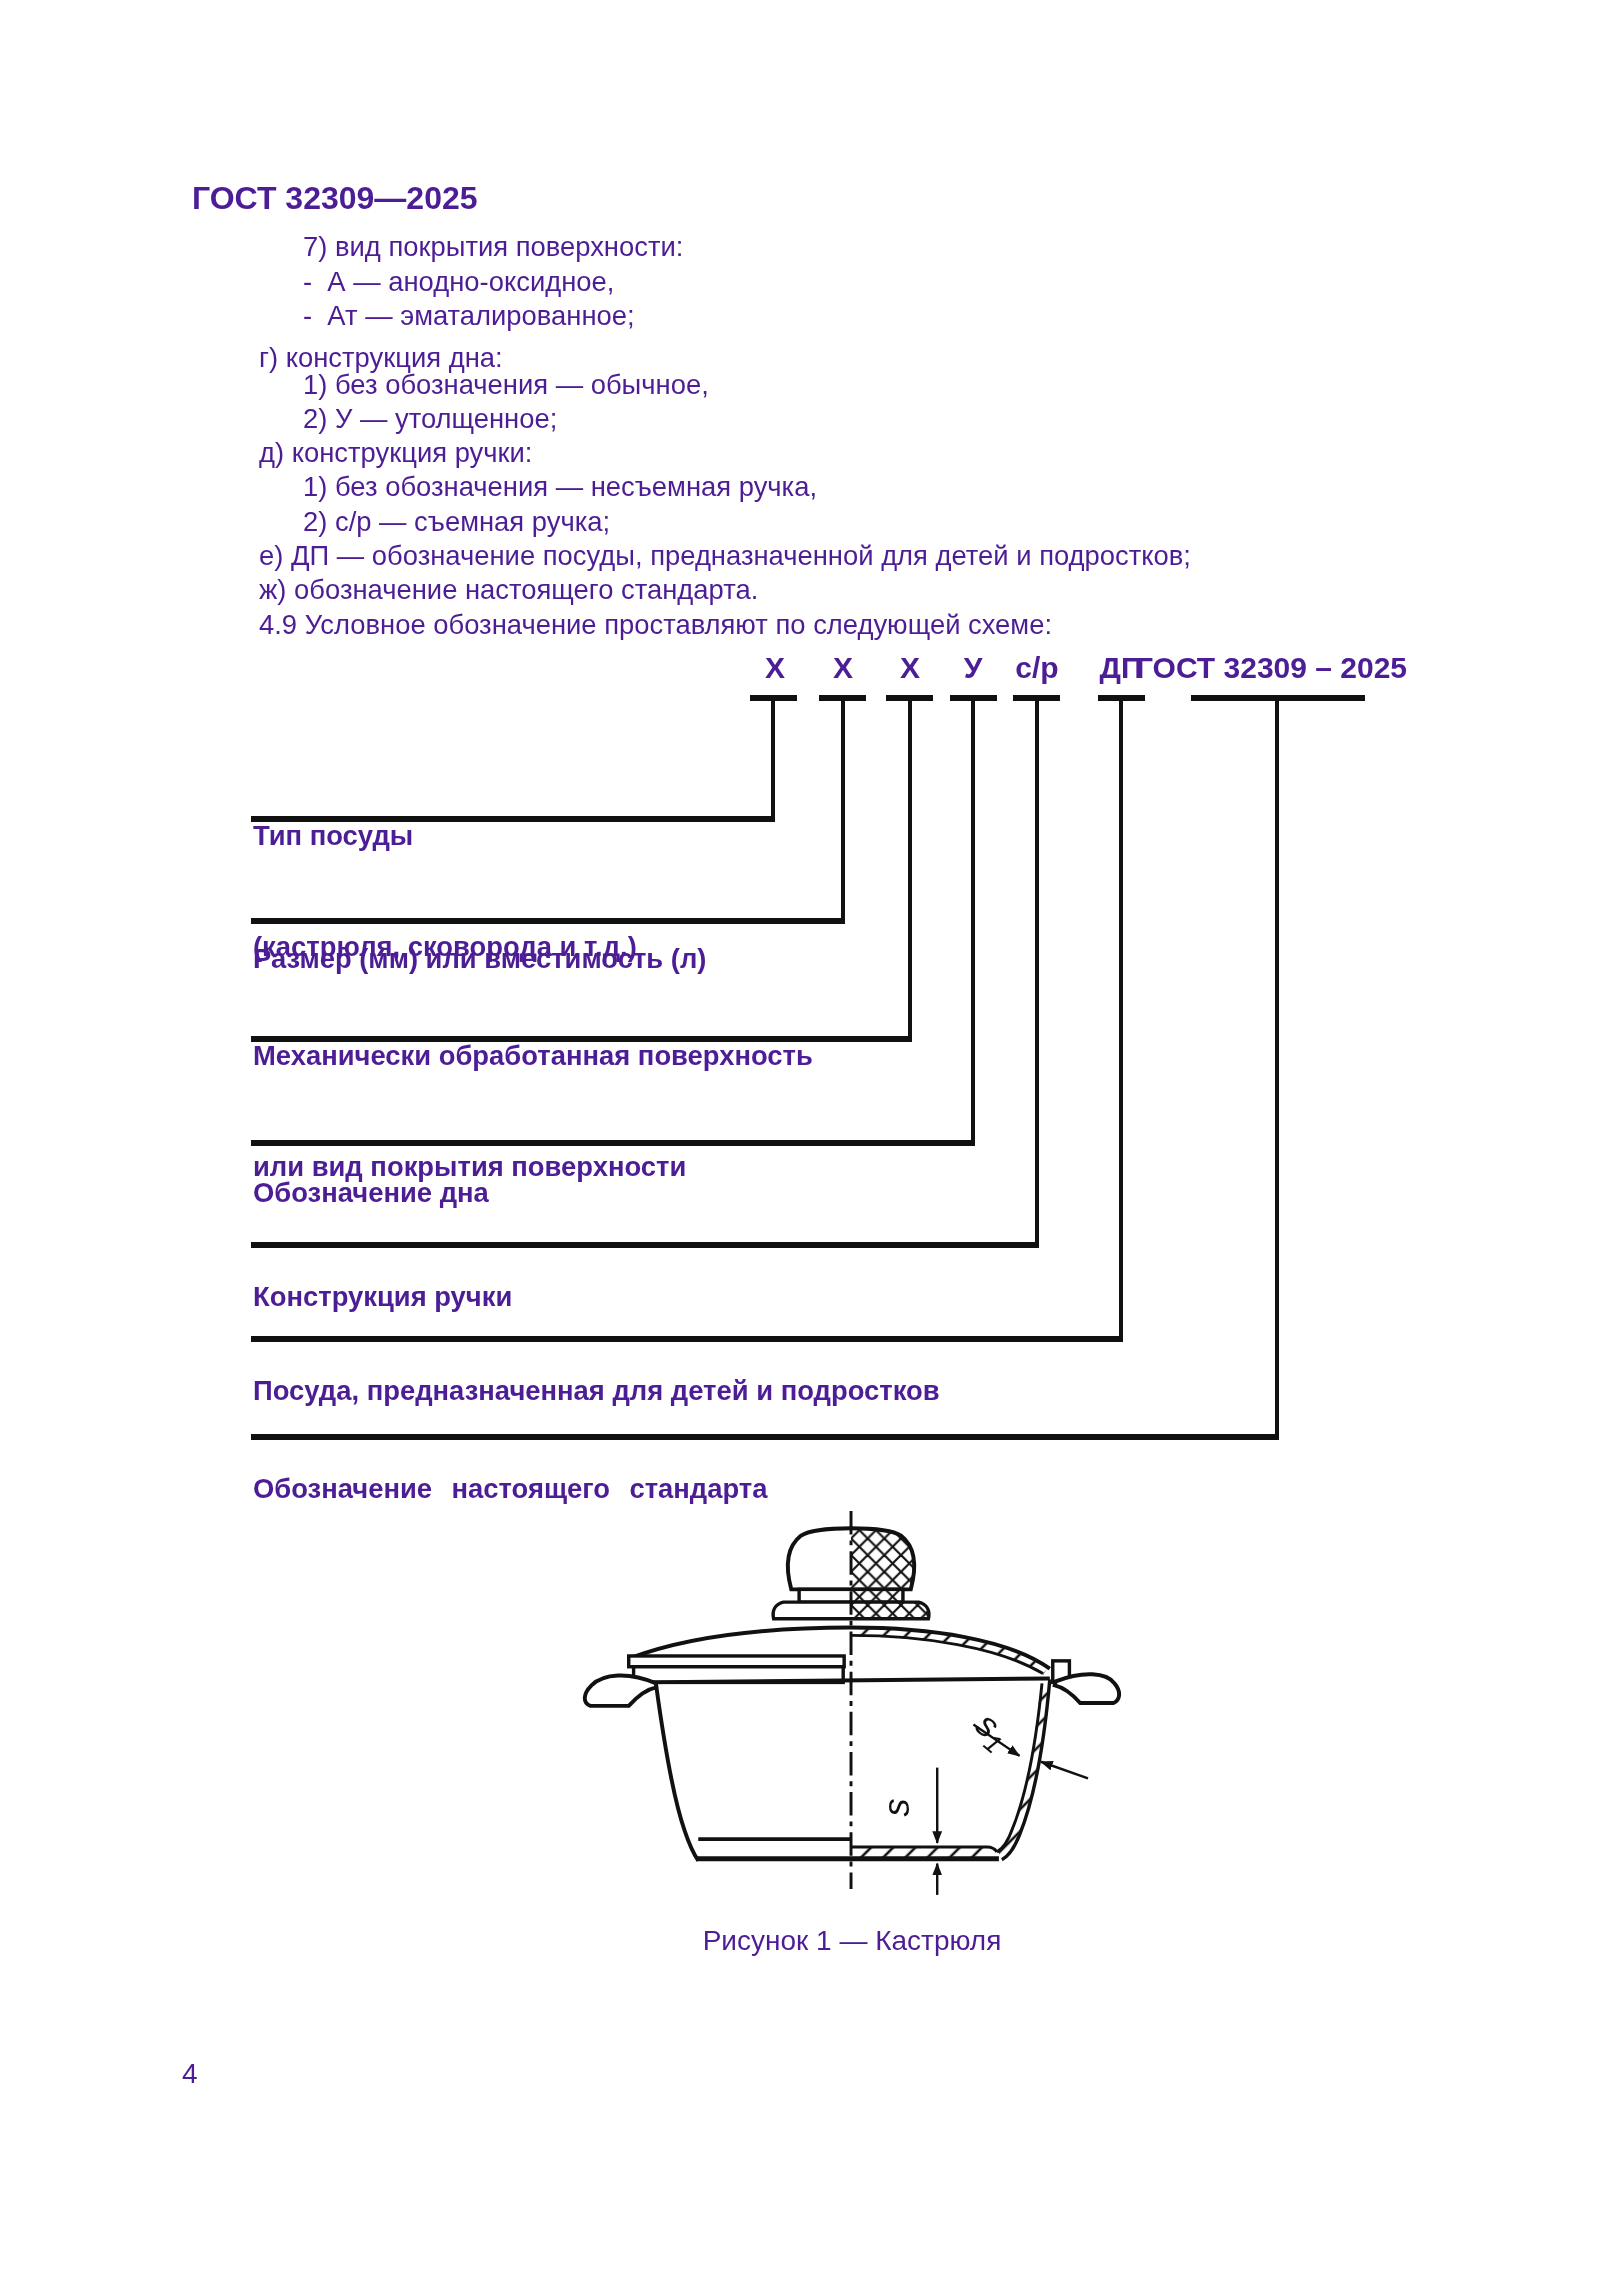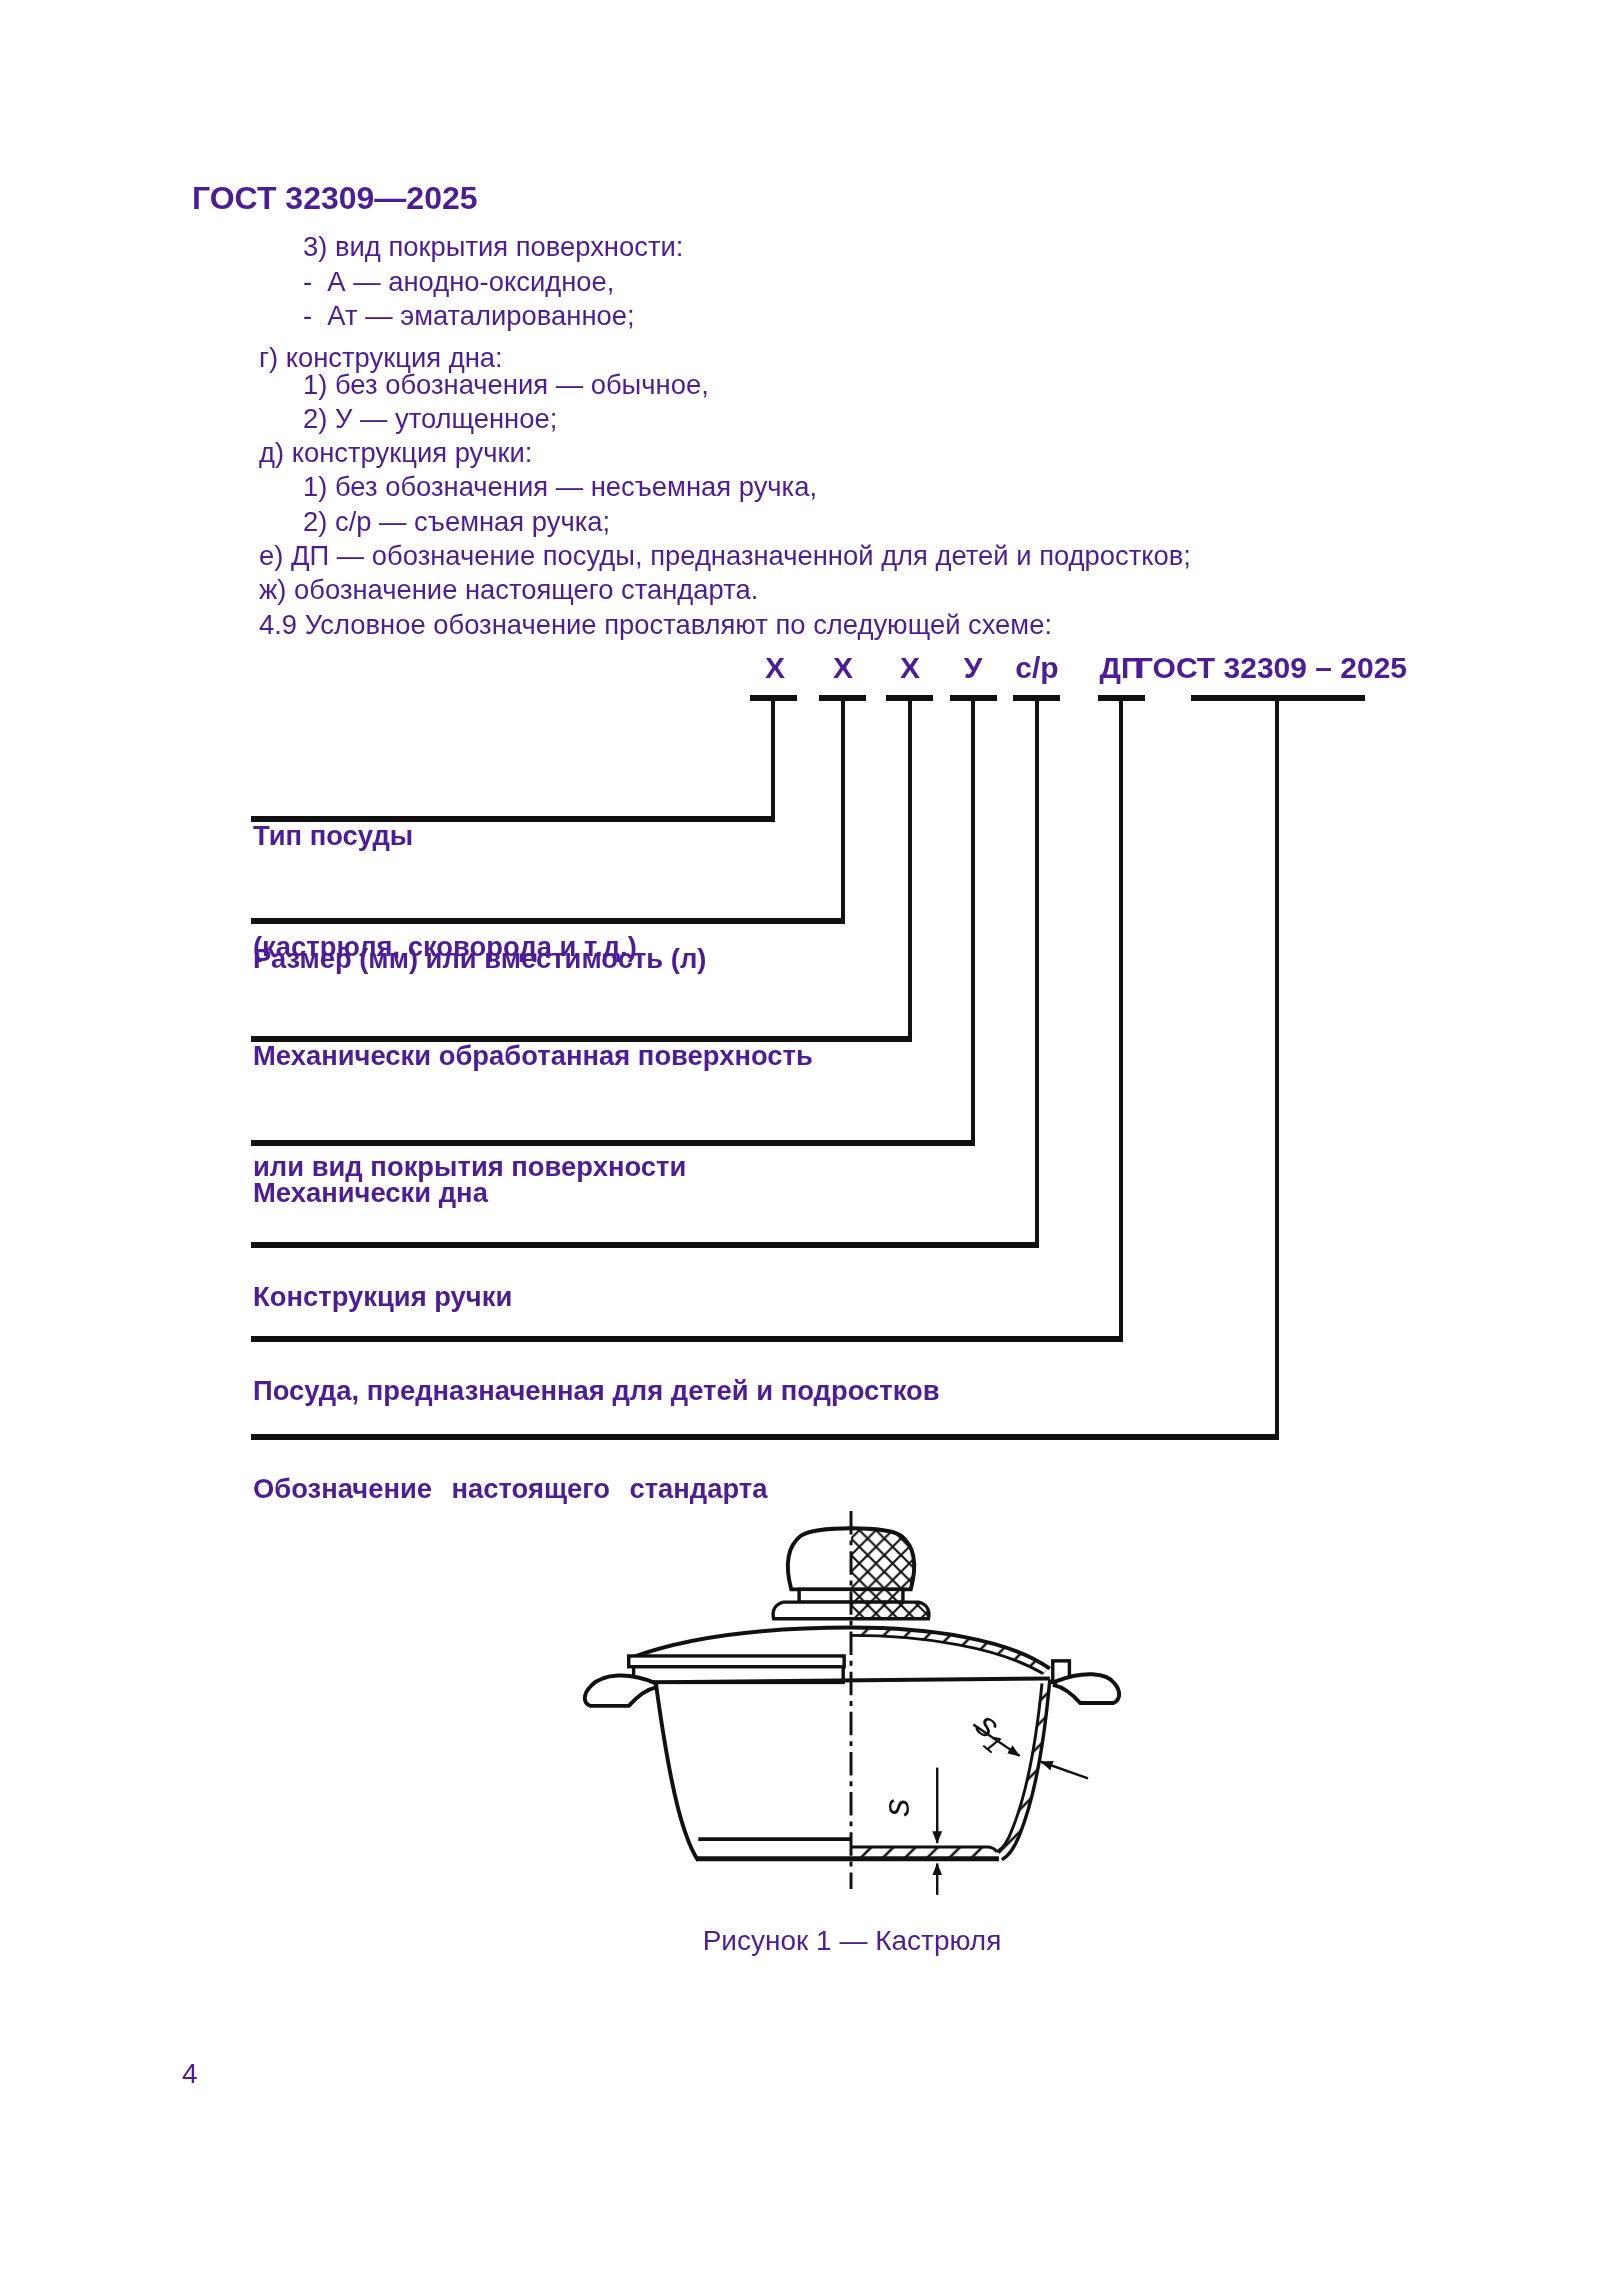--- a/index.html
+++ b/index.html
@@ -43,21 +43,21 @@
   .page-number{position:absolute;left:182px;top:2058px;font-size:28px;}
 </style>
 </head>
 <body>
 
 <div class="page">
 
   <div class="doc-header">ГОСТ 32309—2025</div>
 
   <div>
-    <div class="bline lvl1 r0">3) вид покрытия поверхности:</div>
+    <div class="bline lvl1 r0">7) вид покрытия поверхности:</div>
     <div class="bline lvl1 r1">-  А — анодно-оксидное,</div>
     <div class="bline lvl1 r2">-  Ат — эматалированное;</div>
     <div class="bline lvl0 r3">г) конструкция дна:</div>
     <div class="bline lvl1 r4">1) без обозначения — обычное,</div>
     <div class="bline lvl1 r5">2) У — утолщенное;</div>
     <div class="bline lvl0 r6">д) конструкция ручки:</div>
     <div class="bline lvl1 r7">1) без обозначения — несъемная ручка,</div>
     <div class="bline lvl1 r8">2) с/р — съемная ручка;</div>
     <div class="bline lvl0 r9">е) ДП — обозначение посуды, предназначенной для детей и подростков;</div>
     <div class="bline lvl0 r10">ж) обозначение настоящего стандарта.</div>
@@ -103,21 +103,21 @@
       <div>(кастрюля, сковорода и т.д.)</div>
     </div>
     <div class="slabel sl2">
       <div>Размер (мм) или вместимость (л)</div>
     </div>
     <div class="slabel sl3">
       <div>Механически обработанная поверхность</div>
       <div>или вид покрытия поверхности</div>
     </div>
     <div class="slabel sl4">
-      <div>Механически дна</div>
+      <div>Обозначение дна</div>
     </div>
     <div class="slabel sl5">
       <div>Конструкция ручки</div>
     </div>
     <div class="slabel sl6">
       <div>Посуда, предназначенная для детей и подростков</div>
     </div>
     <div class="slabel sl7">
       <div>Обозначение настоящего стандарта</div>
     </div>

